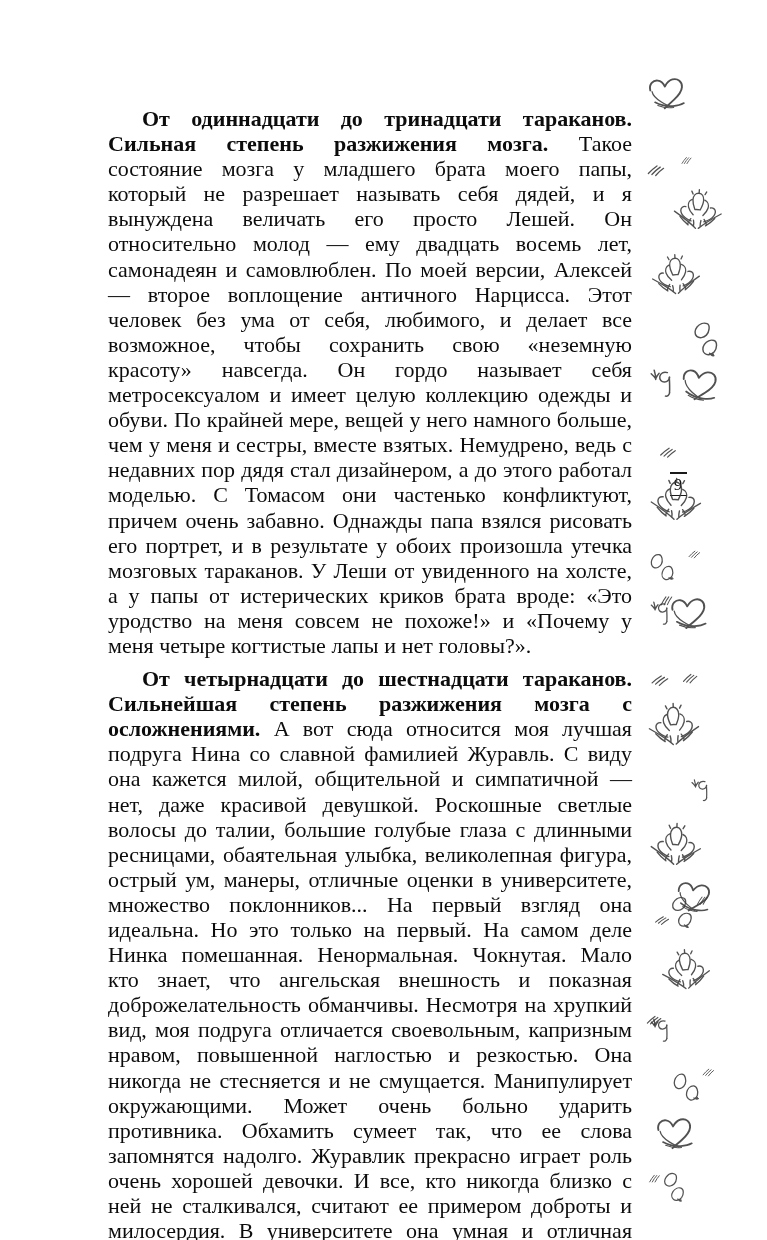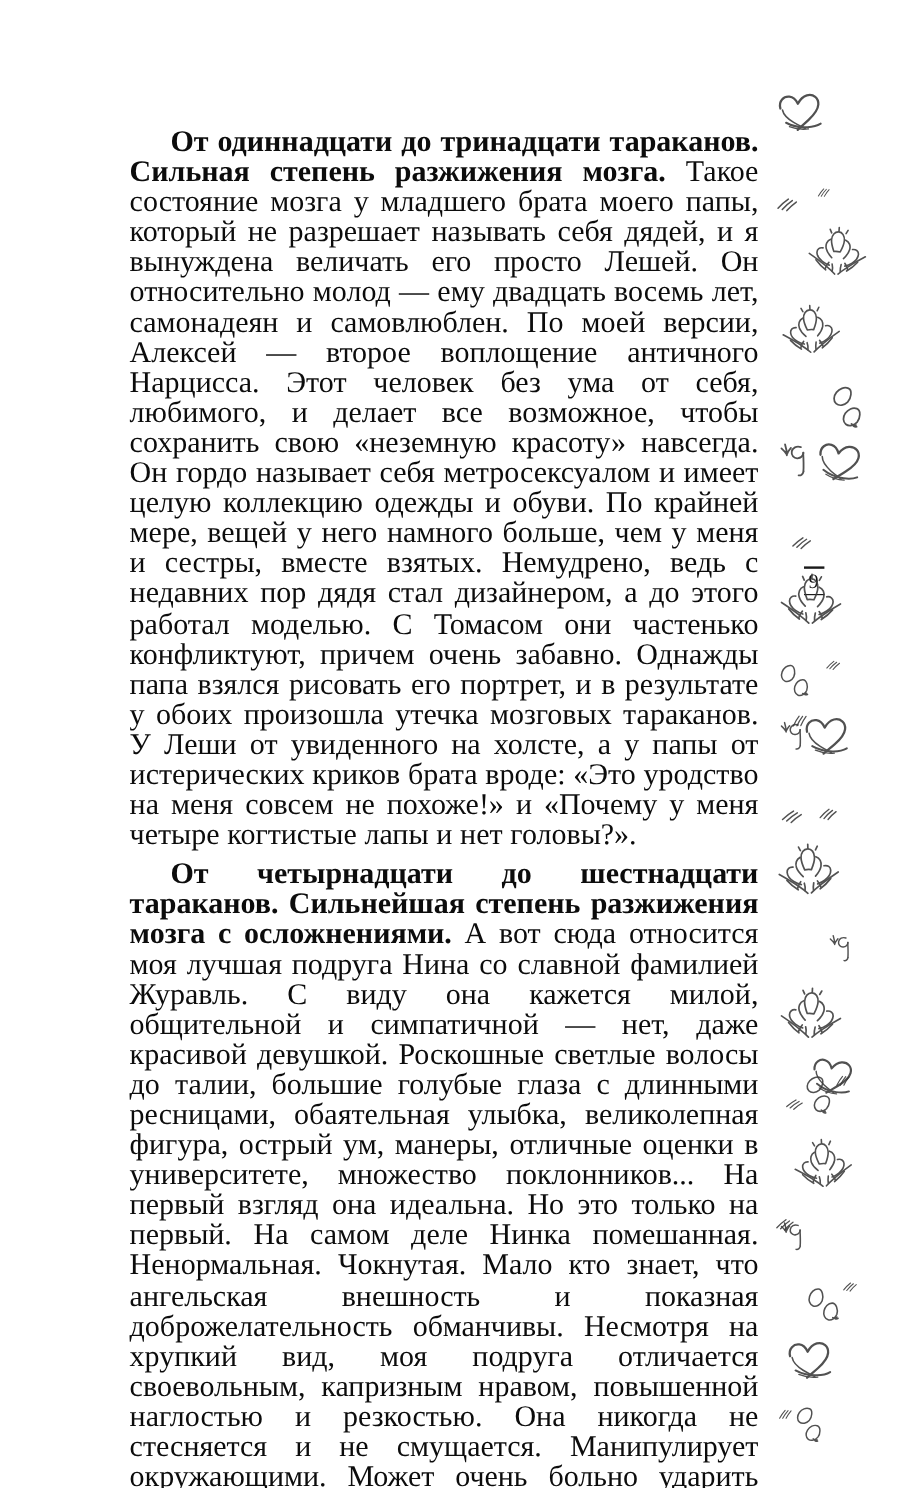--- a/index.html
+++ b/index.html
@@ -20,21 +20,21 @@
 
   
   .text-column {
     position: absolute;
     left: 108px;
     top: 106px;
     width: 524px;
   }
   .para {
     margin: 0;
-    font-size: 25px;
+    font-size: 22px;
     line-height: 25.1px;
     text-align: justify;
     text-align-last: left;
     color: #0c0c0c;
     text-indent: 34px;
     hyphens: manual;
     word-spacing: 0.2px;
   }
   .para + .para {
     margin-top: 8px;

